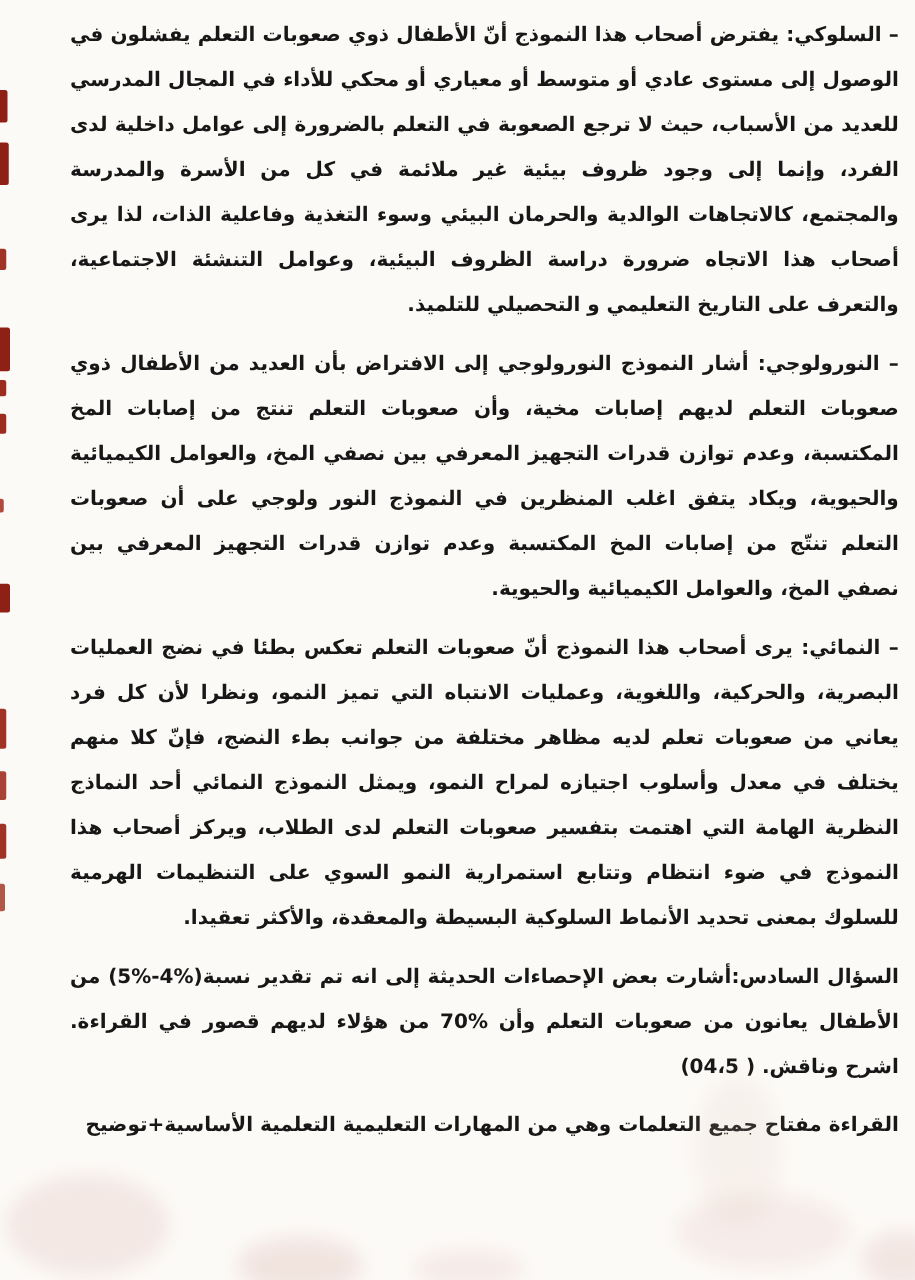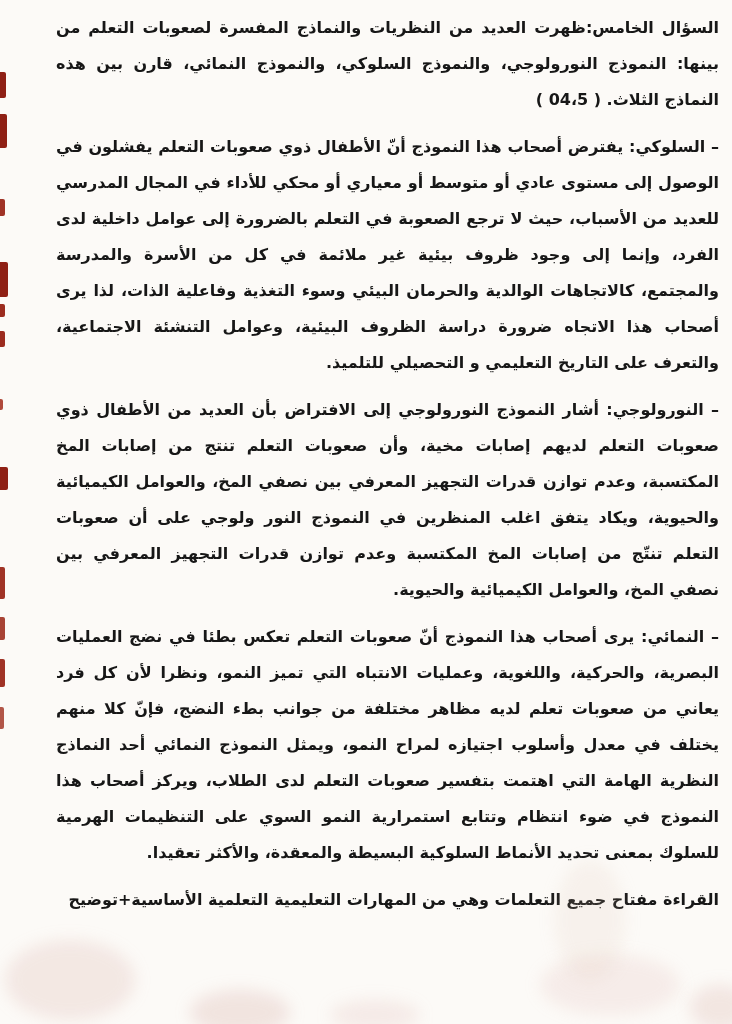--- a/index.html
+++ b/index.html
@@ -36,28 +36,28 @@
     filter:blur(8px);
   }
 </style>
 </head>
 <body>
 
 <div class="page">
 
   <div class="content">
 
-    <p><span>السؤال الخامس:</span><span>ظهرت العديد من النظريات والنماذج المفسرة لصعوبات التعلم من بينها: النموذج النورولوجي، والنموذج السلوكي، والنموذج النمائي، قارن بين هذه النماذج الثلاث. ( 04،5 )</span></p>
 
     <p><span>– </span><span class="u">السلوكي</span><span>: </span><span>يفترض أصحاب هذا النموذج أنّ الأطفال ذوي صعوبات التعلم يفشلون في الوصول إلى مستوى عادي أو متوسط أو معياري أو محكي للأداء في المجال المدرسي للعديد من الأسباب، حيث لا ترجع الصعوبة في التعلم بالضرورة إلى عوامل داخلية لدى الفرد، وإنما إلى وجود ظروف بيئية غير ملائمة في كل من الأسرة والمدرسة والمجتمع، كالاتجاهات الوالدية والحرمان البيئي وسوء التغذية وفاعلية الذات، لذا يرى أصحاب هذا الاتجاه ضرورة دراسة الظروف البيئية، وعوامل التنشئة الاجتماعية، والتعرف على التاريخ التعليمي و التحصيلي للتلميذ.</span></p>
 
     <p><span>– </span><span class="u">النورولوجي</span><span>: </span><span>أشار النموذج النورولوجي إلى الافتراض بأن العديد من الأطفال ذوي صعوبات التعلم لديهم إصابات مخية، وأن صعوبات التعلم تنتج من إصابات المخ المكتسبة، وعدم توازن قدرات التجهيز المعرفي بين نصفي المخ، والعوامل الكيميائية والحيوية، ويكاد يتفق اغلب المنظرين في النموذج النور ولوجي على أن صعوبات التعلم تنتّج من إصابات المخ المكتسبة وعدم توازن قدرات التجهيز المعرفي بين نصفي المخ، والعوامل الكيميائية والحيوية.</span></p>
 
     <p><span>– </span><span>النمائي</span><span>: </span><span>يرى أصحاب هذا النموذج أنّ صعوبات التعلم تعكس بطئا في نضج العمليات البصرية، والحركية، واللغوية، وعمليات الانتباه التي تميز النمو، ونظرا لأن كل فرد يعاني من صعوبات تعلم لديه مظاهر مختلفة من جوانب بطء النضج، فإنّ كلا منهم يختلف في معدل وأسلوب اجتيازه لمراح النمو، ويمثل النموذج النمائي أحد النماذج النظرية الهامة التي اهتمت بتفسير صعوبات التعلم لدى الطلاب، ويركز أصحاب هذا النموذج في ضوء انتظام وتتابع استمرارية النمو السوي على التنظيمات الهرمية للسلوك بمعنى تحديد الأنماط السلوكية البسيطة والمعقدة، والأكثر تعقيدا.</span></p>
 
+    <p><span>السؤال السادس:</span><span>أشارت بعض الإحصاءات الحديثة إلى انه تم تقدير نسبة(%4-%5) من الأطفال يعانون من صعوبات التعلم وأن %70 من هؤلاء لديهم قصور في القراءة. اشرح وناقش. ( 04،5)</span></p>
 
     <p><span>القراءة مفتاح جميع التعلمات  وهي من المهارات التعليمية التعلمية الأساسية+توضيح</span></p>
 
   </div>
 
   <div>
       <div class="edge-mark" style="top: 72px; height: 26px; width: 6px; background: rgb(143, 32, 21);"></div>
       <div class="edge-mark" style="top: 114px; height: 34px; width: 7px; background: rgb(143, 32, 21);"></div>
       <div class="edge-mark" style="top: 199px; height: 17px; width: 5px; background: rgb(160, 51, 38);"></div>
       <div class="edge-mark" style="top: 262px; height: 35px; width: 8px; background: rgb(143, 32, 21);"></div>

